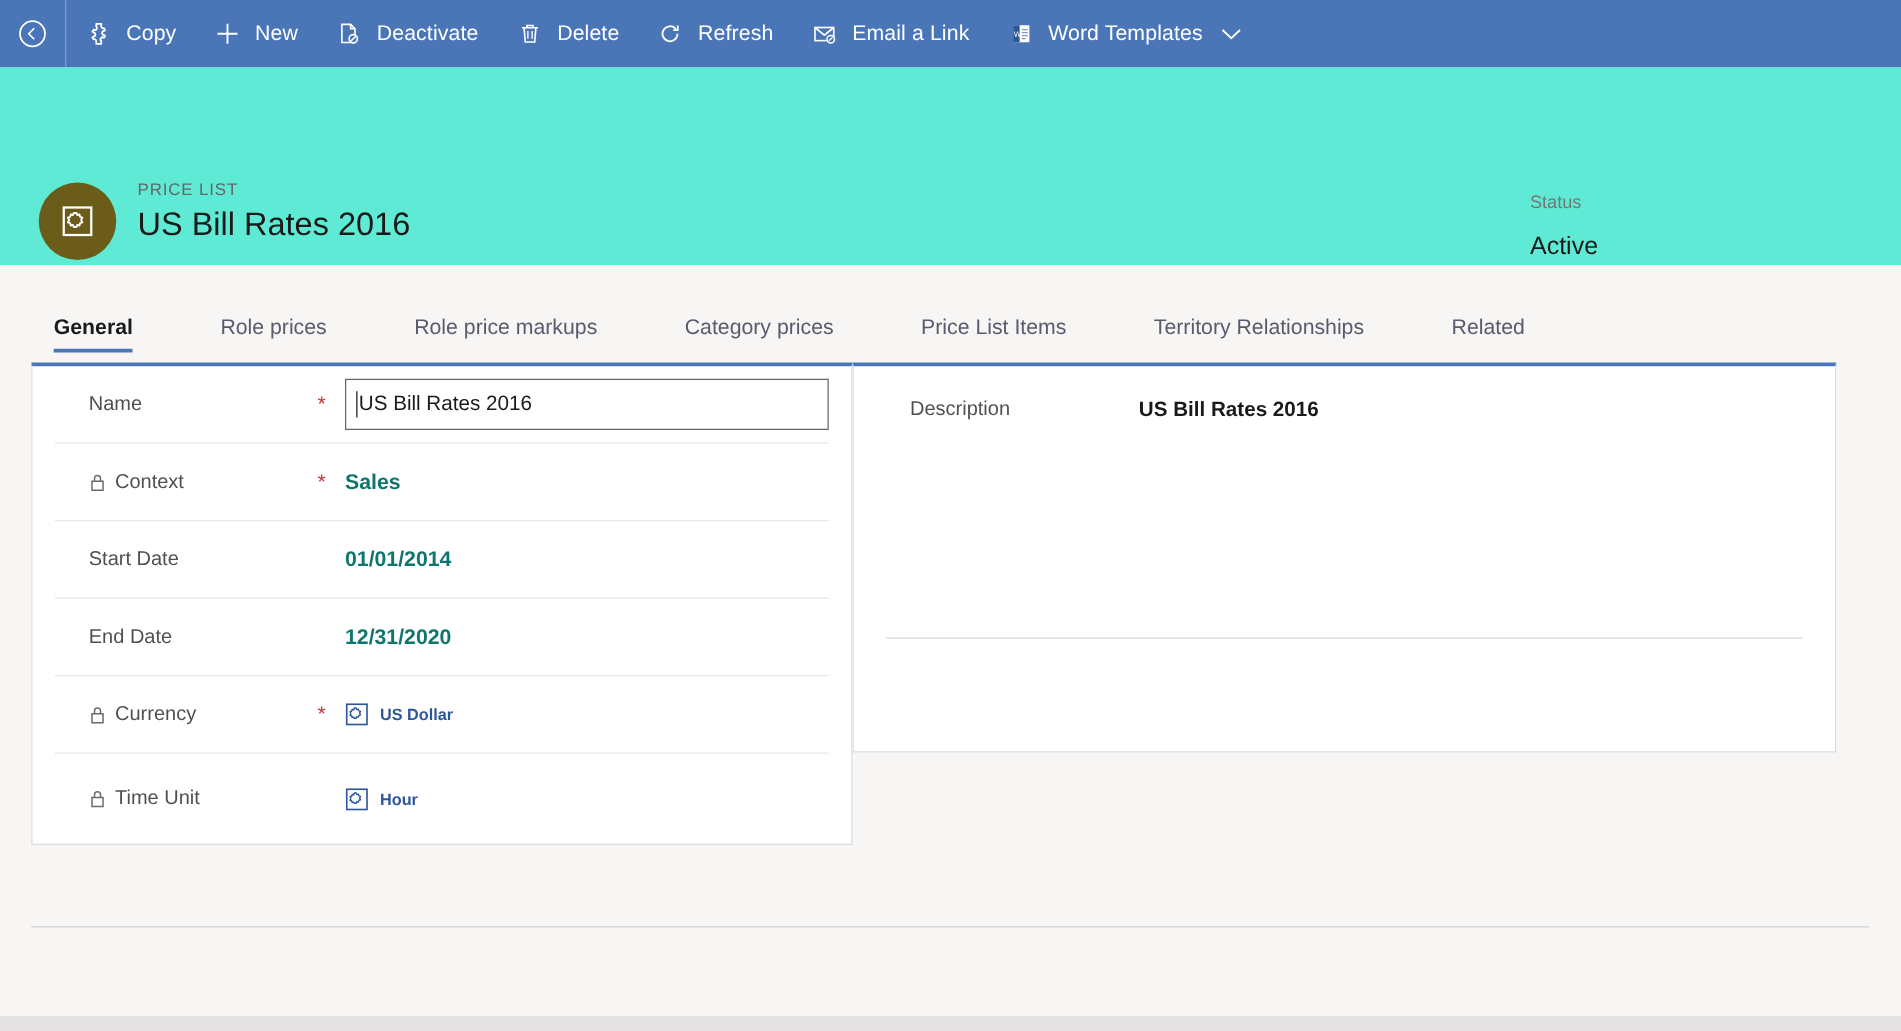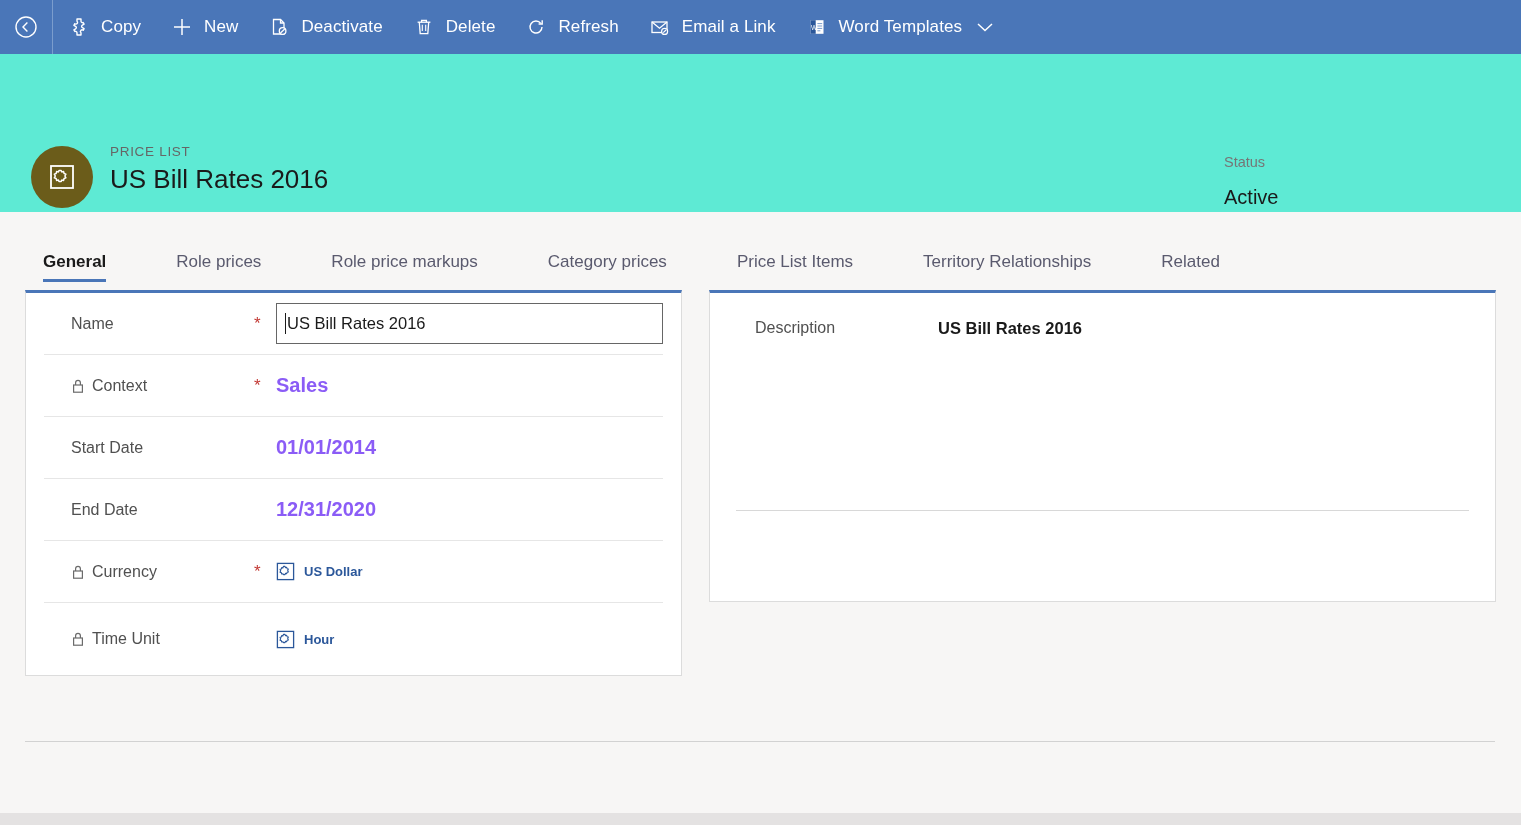--- a/index.html
+++ b/index.html
@@ -142,21 +142,20 @@
     right: 18px;
     bottom: 8px;
     height: 3px;
     background: #4a76b8;
   }
 
   
   .form-area {
     display: flex;
     padding: 0 25px;
-    gap: 27px;
   }
   .card {
     background: #ffffff;
     border: 1px solid #dcdcdc;
     border-top: 3px solid #4a76b8;
     box-sizing: border-box;
   }
   .card-left { width: 657px; padding: 0 18px; }
   .card-right { width: 787px; padding: 0 18px; height: 312px; }
 
@@ -185,22 +184,22 @@
   }
   .req {
     width: 22px;
     color: #c23934;
     font-size: 17px;
     line-height: 1;
     flex: 0 0 auto;
     text-align: left;
   }
   .fval {
-    font-size: 20px;
-    color: #8b5cf6;
+    font-size: 17px;
+    color: #0f766e;
     font-weight: bold;
     display: flex;
     align-items: center;
   }
   .lookup {
     display: flex;
     align-items: center;
     color: #2b579a;
     font-weight: bold;
     font-size: 13px;

